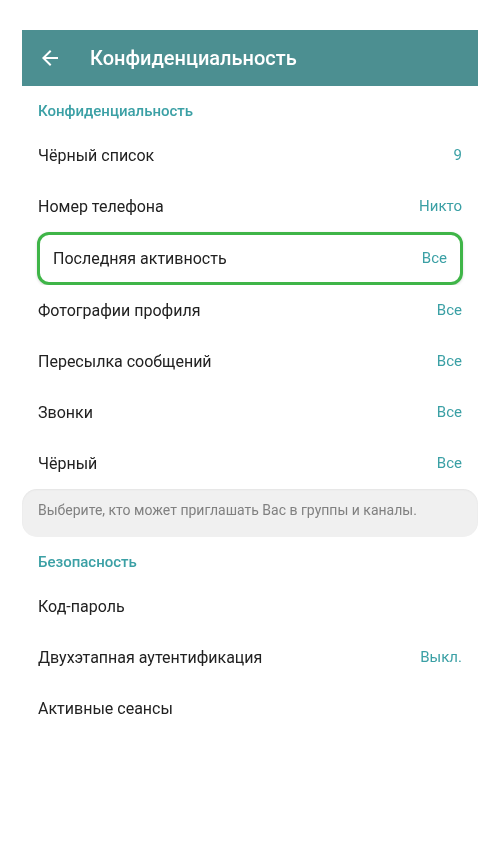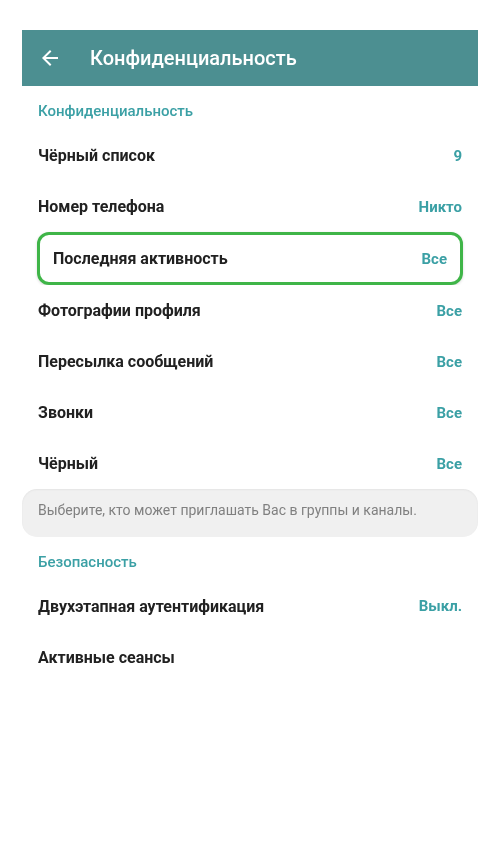--- a/index.html
+++ b/index.html
@@ -54,25 +54,23 @@
     }
     .section-header {
       padding: 16px 16px 10px 16px;
       color: #3ba0a5;
       font-size: 15px;
       font-weight: 500;
     }
     .row {
       display: flex;
       justify-content: space-between;
-      align-items: center;
       padding: 16px 16px;
       background: #ffffff;
       position: relative;
-      font-weight: bold;
     }
     .row-label {
       font-size: 16px;
       color: #212121;
     }
     .row-value {
       font-size: 15px;
       color: #3ba0a5;
     }
     .highlighted-row {
@@ -141,20 +139,24 @@
 
       <div class="row">
         <span class="row-label">Чёрный</span>
         <span class="row-value">Все</span>
       </div>
 
       <div class="hint-box">Выберите, кто может приглашать Вас в группы и каналы.</div>
 
       <div class="section-header">Безопасность</div>
 
+      <div class="row">
+        <span class="row-label">Код-пароль</span>
+        <span class="row-value"></span>
+      </div>
 
       <div class="row">
         <span class="row-label">Двухэтапная аутентификация</span>
         <span class="row-value">Выкл.</span>
       </div>
 
       <div class="row">
         <span class="row-label">Активные сеансы</span>
         <span class="row-value"></span>
       </div>

